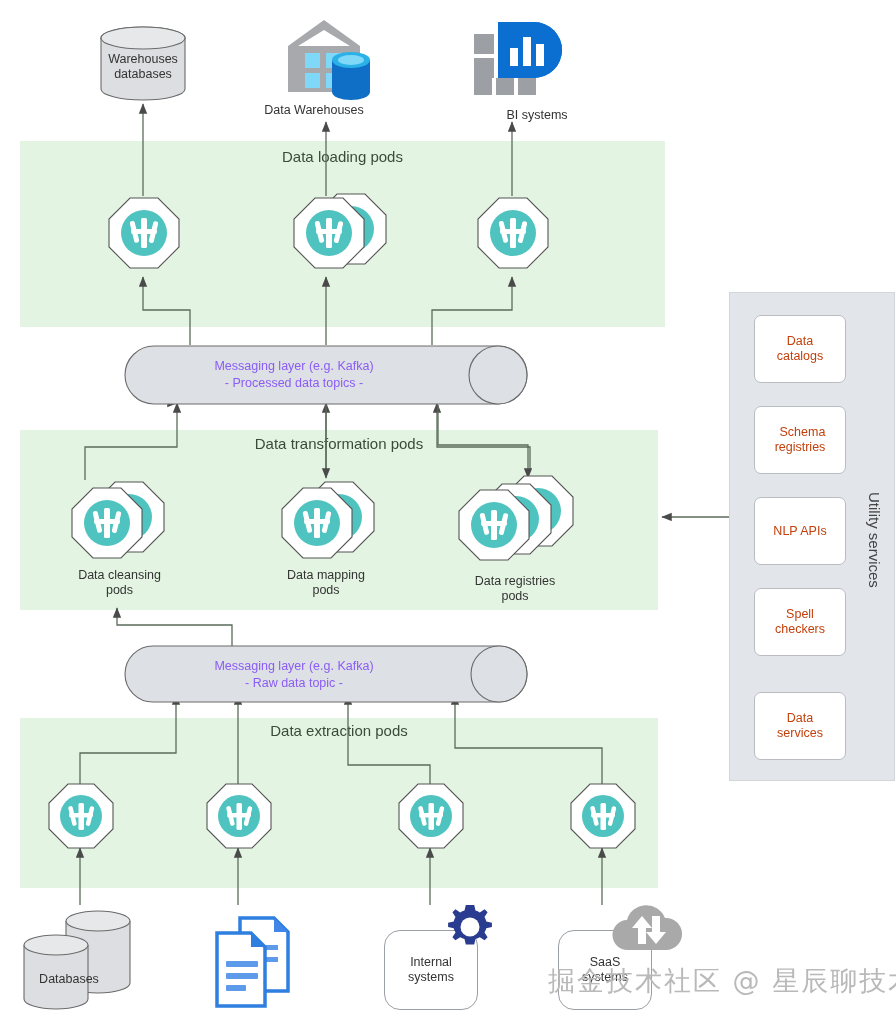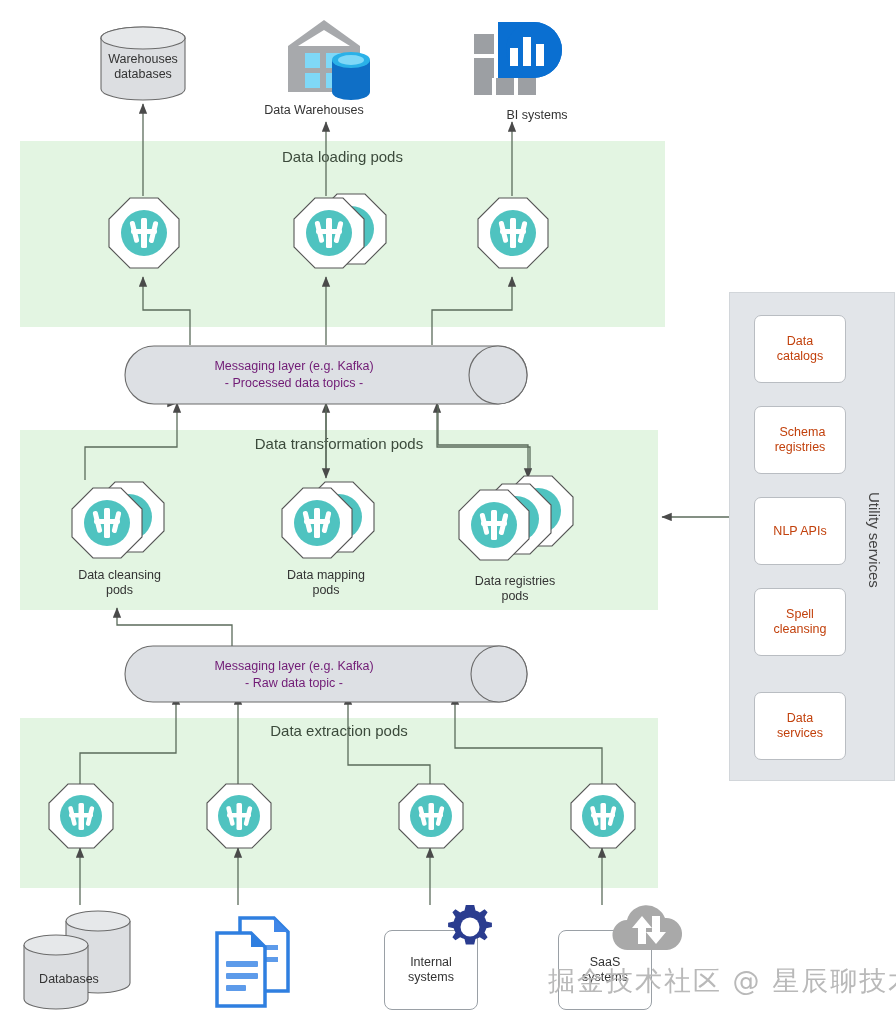--- a/index.html
+++ b/index.html
@@ -4,28 +4,28 @@
 <style>
   html,body{margin:0;padding:0;background:#ffffff;}
   body{width:896px;height:1023px;position:relative;overflow:hidden;
        font-family:"Liberation Sans","DejaVu Sans",sans-serif;color:#333333;}
   .stage{position:absolute;inset:0;width:896px;height:1023px;}
   .band{position:absolute;background:#E3F5E2;}
   .band-label{position:absolute;font-size:15px;color:#3b4a3b;text-align:center;width:100%;}
   .node-label{position:absolute;text-align:center;font-size:12.5px;line-height:15px;color:#333;}
   svg.layer{position:absolute;left:0;top:0;width:896px;height:1023px;pointer-events:none;}
   .pod{position:absolute;}
-  .msg-label{position:absolute;text-align:center;font-size:12.5px;line-height:17px;color:#701a75;width:100%;}
+  .msg-label{position:absolute;text-align:center;font-size:12.5px;line-height:17px;color:#8b5cf6;width:100%;}
   .util-panel{position:absolute;background:#E2E5E9;border:1px solid #d2d6da;}
   .util-card{position:absolute;background:#ffffff;border:1px solid #b9bdc2;border-radius:7px;
              display:flex;align-items:center;justify-content:center;text-align:center;
              font-size:12.5px;line-height:15px;color:#c2410c;}
   .util-title{position:absolute;font-size:15px;color:#444;
               writing-mode:vertical-rl;text-orientation:mixed;white-space:nowrap;}
-  .box-node{position:absolute;background:#ffffff;border:1px solid #9aa0a6;border-radius:8px;
+  .box-node{position:absolute;background:#ffffff;border:1px solid #9aa0a6;border-radius:16px;
             display:flex;align-items:center;justify-content:center;text-align:center;
             font-size:12.5px;line-height:15px;color:#333;}
   .watermark{position:absolute;font-size:27px;color:#b9b9b9;letter-spacing:2px;
              white-space:nowrap;font-family:"DejaVu Sans",sans-serif;}
   .ico{position:absolute;}
 </style>
 </head>
 <body>
 
 <div class="stage">
@@ -337,21 +337,21 @@
     </div>
   </div>
   <div class="util-card" style="left:754px;top:497px;width:90px;height:66px;">
     <div>
       <div>NLP APIs</div>
     </div>
   </div>
   <div class="util-card" style="left:754px;top:588px;width:90px;height:66px;">
     <div>
       <div>Spell</div>
-      <div>cleansing</div>
+      <div>checkers</div>
     </div>
   </div>
   <div class="util-card" style="left:754px;top:692px;width:90px;height:66px;">
     <div>
       <div>Data</div>
       <div>services</div>
     </div>
   </div>
 
   <div class="watermark" style="left:548px;top:963px;">掘金技术社区 @ 星辰聊技术</div>

